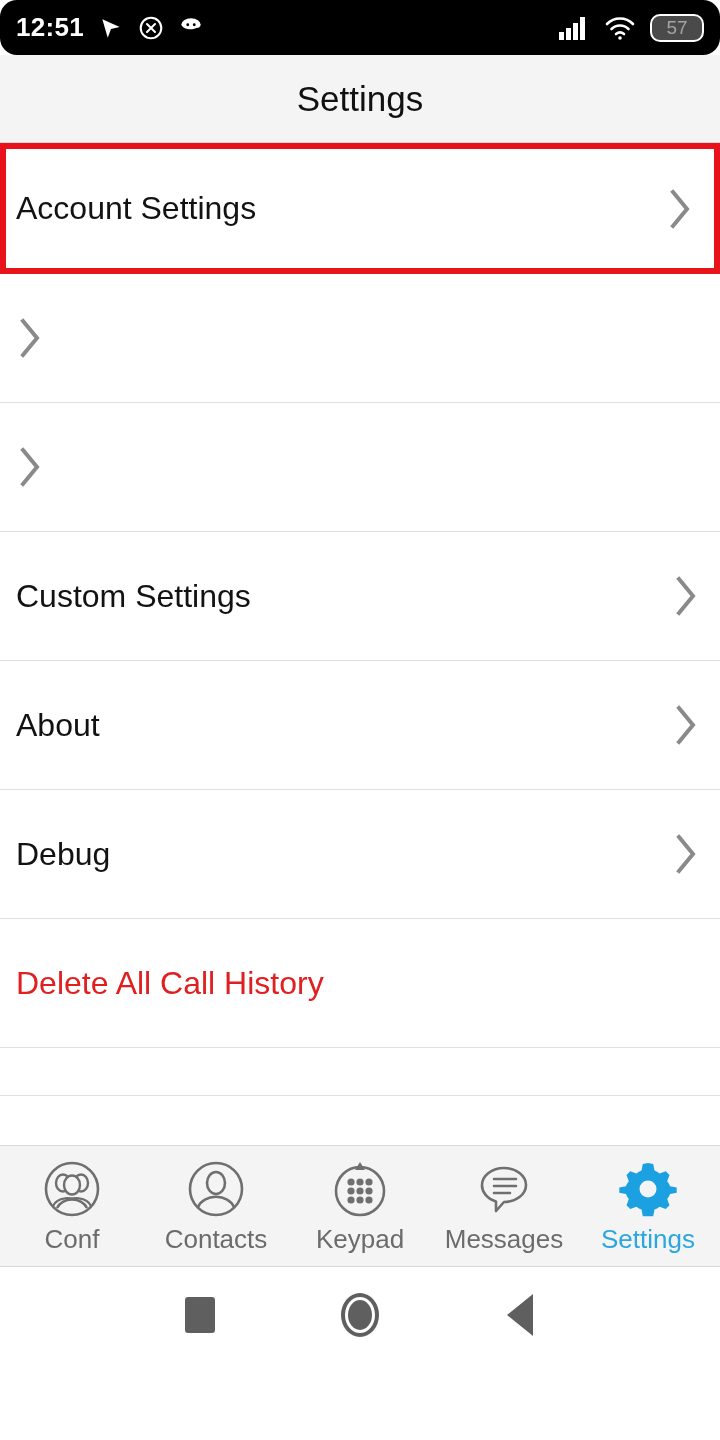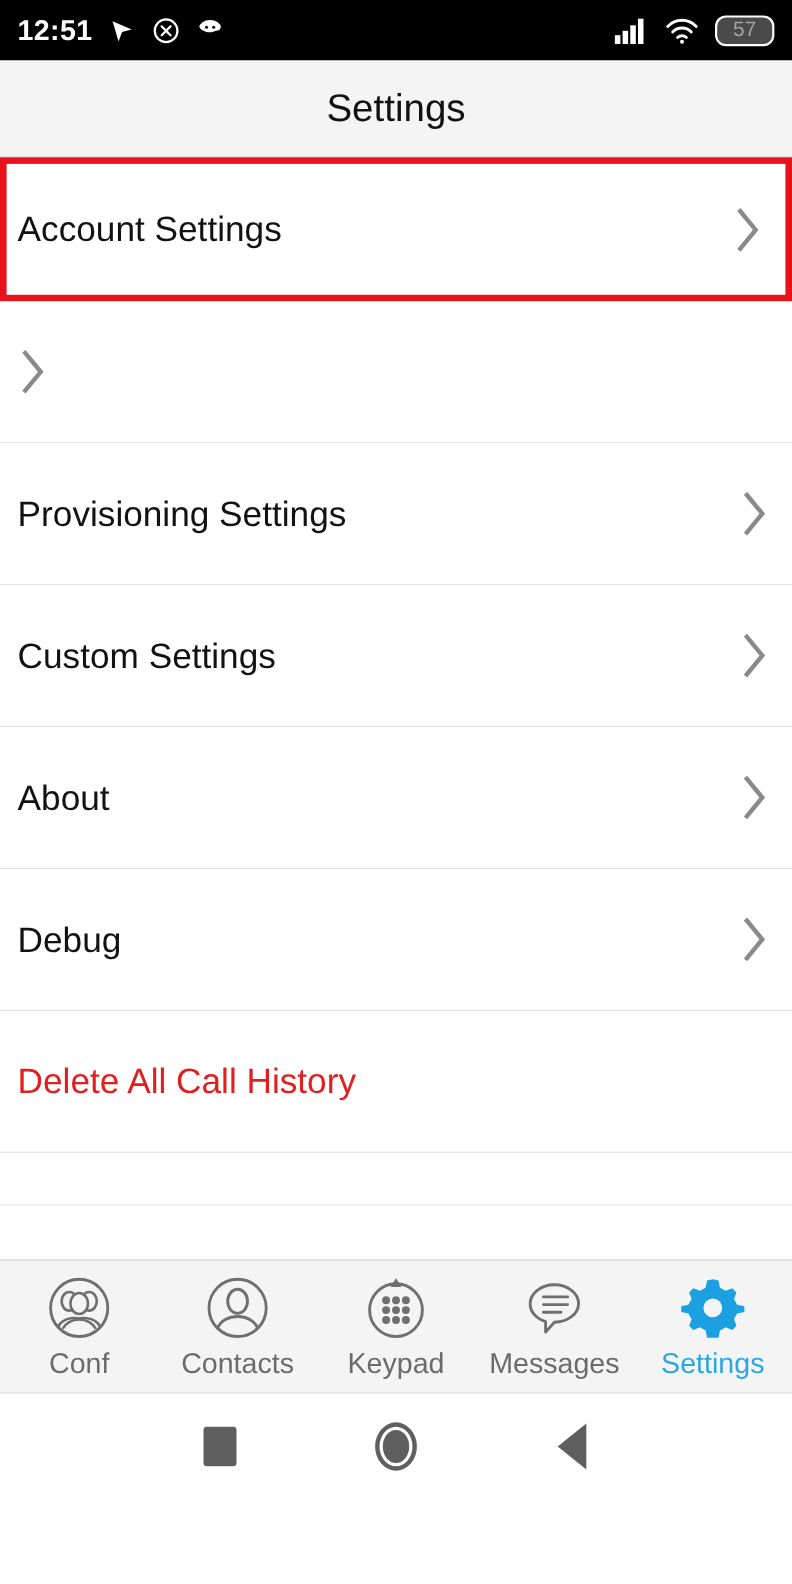--- a/index.html
+++ b/index.html
@@ -9,20 +9,21 @@
     font-family:"Liberation Sans", sans-serif;
     overflow:hidden;
   }
   #screen { position:relative; width:720px; height:1440px; background:#ffffff; }
 
   
   .statusbar {
     height:55px; background:#000000; color:#ffffff;
     display:flex; align-items:center; justify-content:space-between;
     padding:0 16px;
+    border-radius:17px;
   }
   .sb-left { display:flex; align-items:center; gap:14px; }
   .sb-clock { font-size:26px; font-weight:bold; letter-spacing:0.3px; }
   .sb-right { display:flex; align-items:center; gap:14px; }
   .sb-icon { display:flex; align-items:center; }
   .battery {
     border:2.5px solid #ffffff; border-radius:10px;
     min-width:54px; height:28px;
     display:flex; align-items:center; justify-content:center;
     font-size:19px; font-weight:normal; color:#a3a3a3;
@@ -162,21 +163,20 @@
 
     <div class="row">
       <span class="chevron">
         <svg width="28" height="46" viewBox="0 0 28 46">
             <path d="M7 6 L21 23 L7 40" fill="none" stroke="#8a8a8a" stroke-width="4" stroke-linecap="square"></path>
           </svg>
       </span>
     </div>
 
     <div class="row">
-      <span class="row-label">Provisioning Settings</span>
       <span class="chevron">
         <svg width="28" height="46" viewBox="0 0 28 46">
             <path d="M7 6 L21 23 L7 40" fill="none" stroke="#8a8a8a" stroke-width="4" stroke-linecap="square"></path>
           </svg>
       </span>
     </div>
 
     <div class="row">
       <span class="row-label">Custom Settings</span>
       <span class="chevron">

